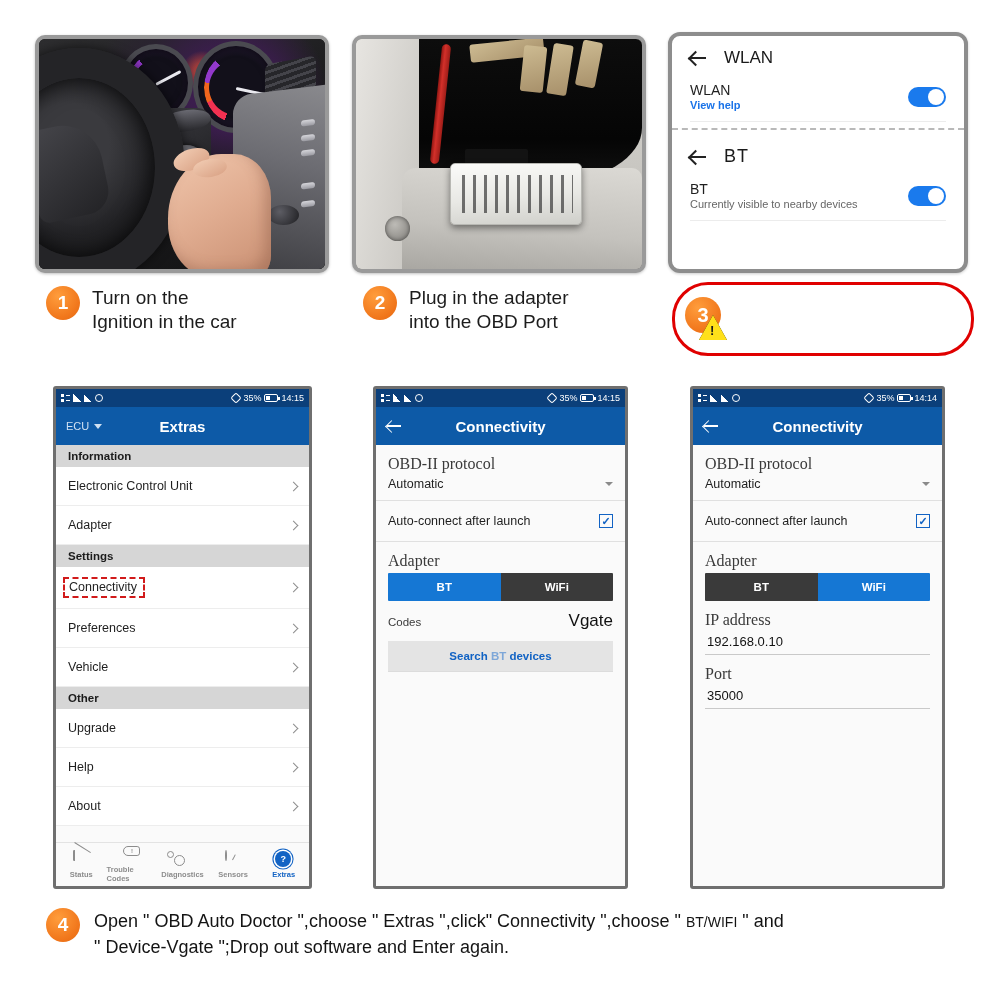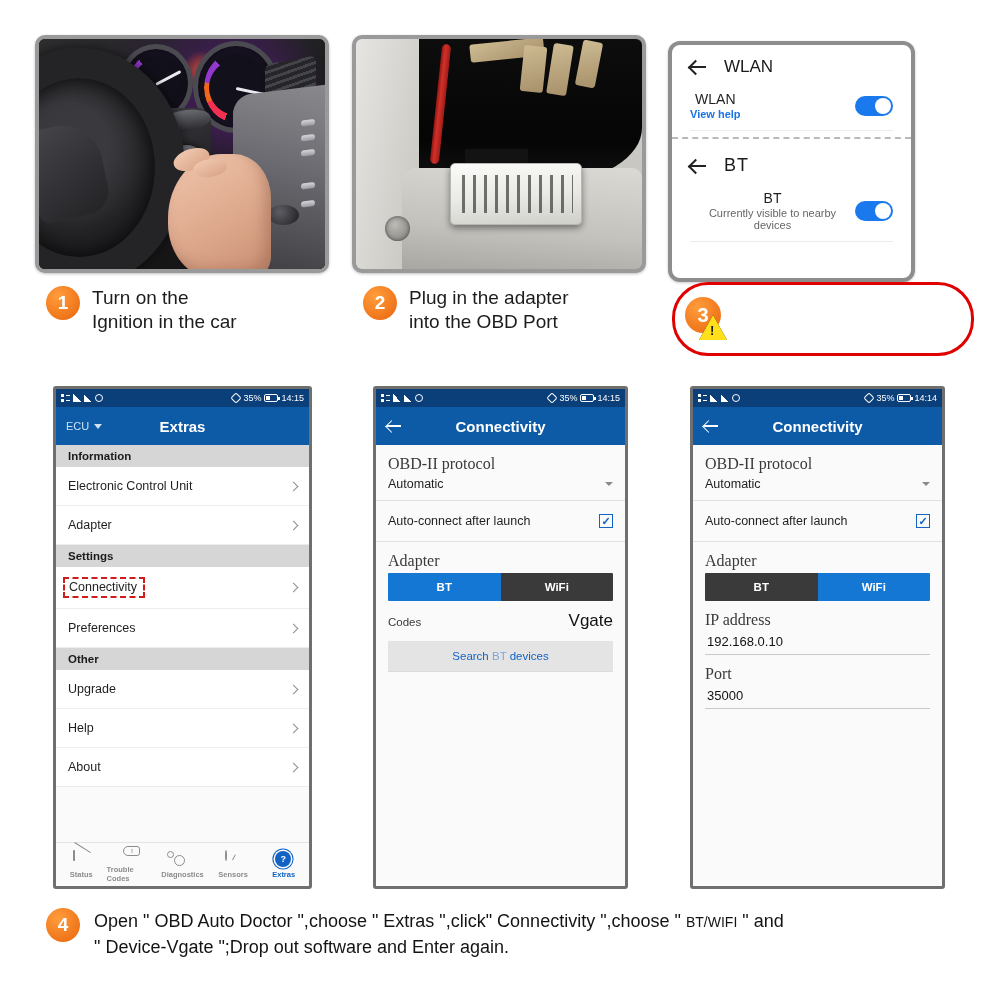--- a/index.html
+++ b/index.html
@@ -491,21 +491,21 @@
   .seg-btn.off { background: #3a3a3a; }
   .device-row {
     display: flex; align-items: baseline; justify-content: space-between;
     padding: 10px 12px 4px 12px;
   }
   .device-label { font-size: 11.5px; color: #3a3a3a; }
   .device-value { font-size: 17px; color: #111; }
   .search-btn {
     margin: 6px 12px 0 12px;
     background: #e4e4e4; text-align: center;
-    padding: 9px 8px; font-size: 11.5px; font-weight: normal;
+    padding: 9px 8px; font-size: 11.5px; font-weight: bold;
     color: #1263c4;
     border-bottom: 1px solid #dcdcdc;
   }
   .search-btn .dim { color: #7ea7d8; }
   .text-field { padding: 2px 12px 0 12px; }
   .text-field .tf-val {
     font-size: 13px; color: #111;
     border-bottom: 1px solid #c9c9c9;
     padding: 3px 0 5px 2px;
   }
@@ -567,21 +567,21 @@
       <div class="obd-panel-left"></div>
       <div class="obd-tray"></div>
       <div class="obd-black-top"></div>
       <div class="obd-connector">
         <div class="obd-pins"></div>
       </div>
       <div class="obd-screw"></div>
     </div>
   </div>
 
-  <div class="settings-card" style="left:668px;top:41px;width:247px;height:241px;text-align:center;">
+  <div class="settings-card" style="left:668px;top:32px;width:300px;height:241px;">
 
     <div class="set-head">
       <div class="back-arrow"></div>
       <div class="set-head-title">WLAN</div>
     </div>
 
     <div class="set-row">
       <div class="set-row-main">
         <div class="set-row-title">WLAN</div>
         <div class="set-row-sub link">View help</div>
@@ -676,20 +676,24 @@
     <div class="menu-item">
       <span class="hl-box">
         <span>Connectivity</span>
       </span>
       <span class="chev"></span>
     </div>
     <div class="menu-item">
       <span>Preferences</span>
       <span class="chev"></span>
     </div>
+    <div class="menu-item">
+      <span>Vehicle</span>
+      <span class="chev"></span>
+    </div>
 
     <div class="sec-head">Other</div>
     <div class="menu-item">
       <span>Upgrade</span>
       <span class="chev"></span>
     </div>
     <div class="menu-item">
       <span>Help</span>
       <span class="chev"></span>
     </div>

